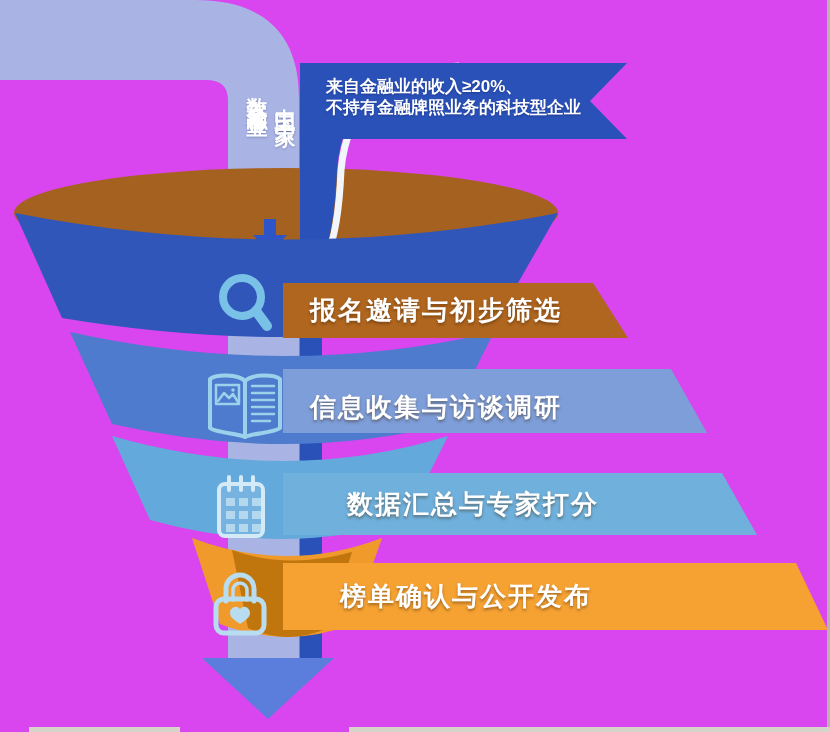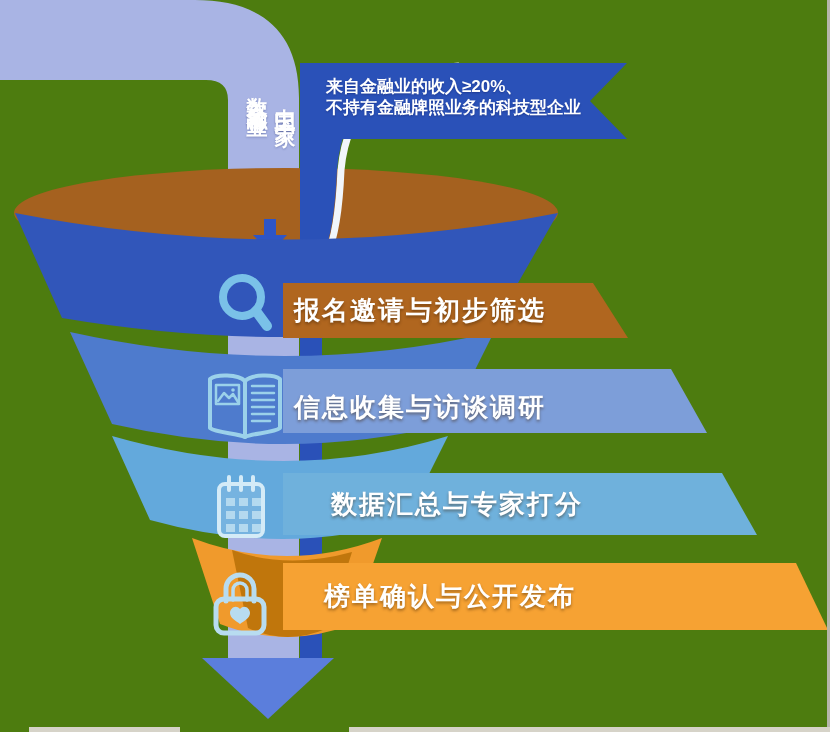--- a/index.html
+++ b/index.html
@@ -1,33 +1,33 @@
 <!DOCTYPE html>
 <html><head>
 <meta charset="utf-8">
 <style>
   html,body{margin:0;padding:0;}
   body{font-family:"Liberation Sans","DejaVu Sans",sans-serif;}
   #stage{
     position:relative;width:830px;height:732px;overflow:hidden;
-    background:#4d7c0f;
+    background:#d946ef;
   }
   #bg-svg{position:absolute;left:0;top:0;}
   .overlay{position:absolute;color:#fff;font-weight:bold;}
   .vtext{
     writing-mode:vertical-rl;text-orientation:upright;
     font-size:21px;letter-spacing:4px;
     text-shadow:0 1px 2px rgba(20,30,90,.25);
   }
   .criteria{
     left:326px;top:76px;font-size:17px;line-height:21px;
     text-shadow:0 1px 2px rgba(0,0,60,.3);white-space:nowrap;
   }
   .stage-label{
-    left:294px;display:flex;align-items:center;
+    left:310px;display:flex;align-items:center;
     font-size:26px;letter-spacing:2px;white-space:nowrap;
     text-shadow:0 2px 3px rgba(60,30,0,.45);
   }
   #label-1{top:283px;height:55px;}
   #label-2{top:369px;height:76px;}
   #label-3{top:473px;height:62px;margin-left:37px;}
   #label-4{top:563px;height:67px;margin-left:30px;}
 </style>
 </head>
 <body>

